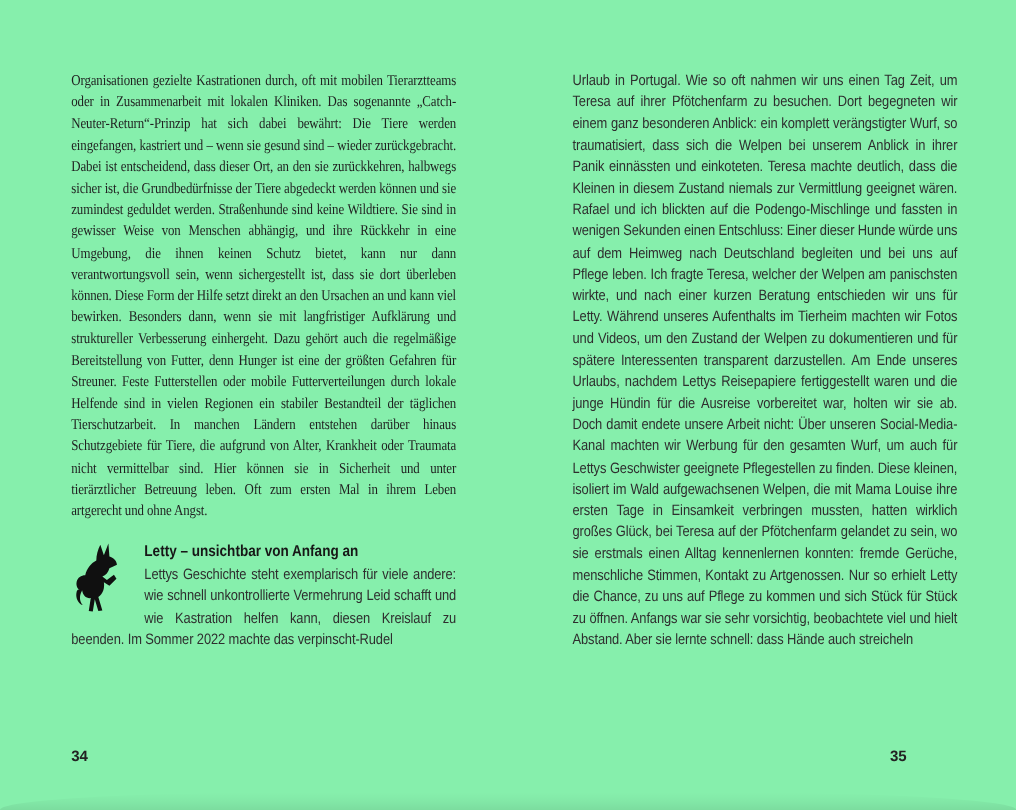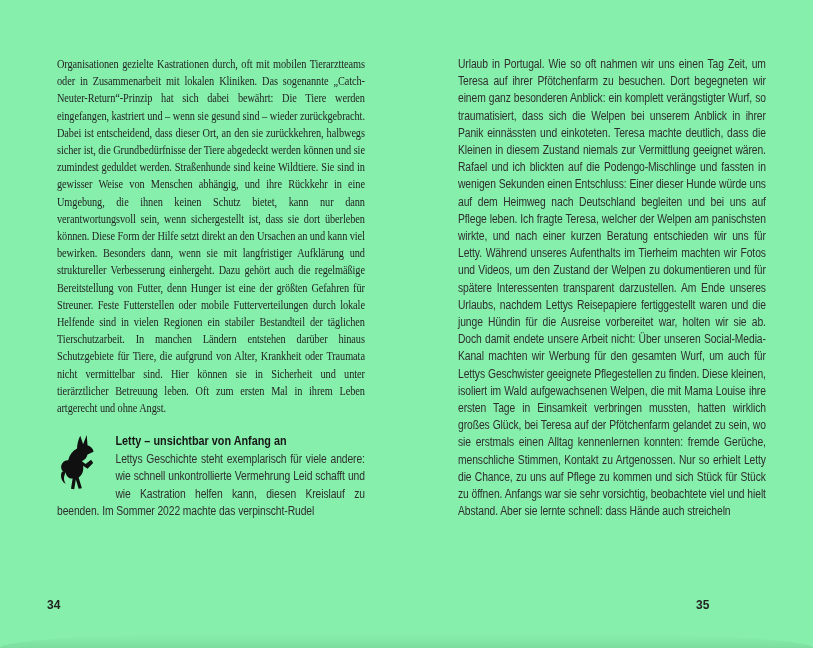--- a/index.html
+++ b/index.html
@@ -69,22 +69,22 @@
   .dog-float path { fill: #101010; }
 
   .page-number {
     position: absolute;
     top: 598px;
     font-family: "Liberation Sans", sans-serif;
     font-weight: bold;
     font-size: 12px;
     color: #222222;
   }
-  .page-number-left  { left: 47px; text-align: center; }
-  .page-number-right { left: 696px; }
+  .page-number-left  { left: 57px; text-align: center; }
+  .page-number-right { left: 712px; }
 
   .bottom-page-edge {
     position: absolute;
     left: 0;
     bottom: 0;
     width: 813px;
     height: 14px;
     background: linear-gradient(to bottom,
       rgba(0,0,0,0.00) 0%,
       rgba(0,0,0,0.03) 50%,

